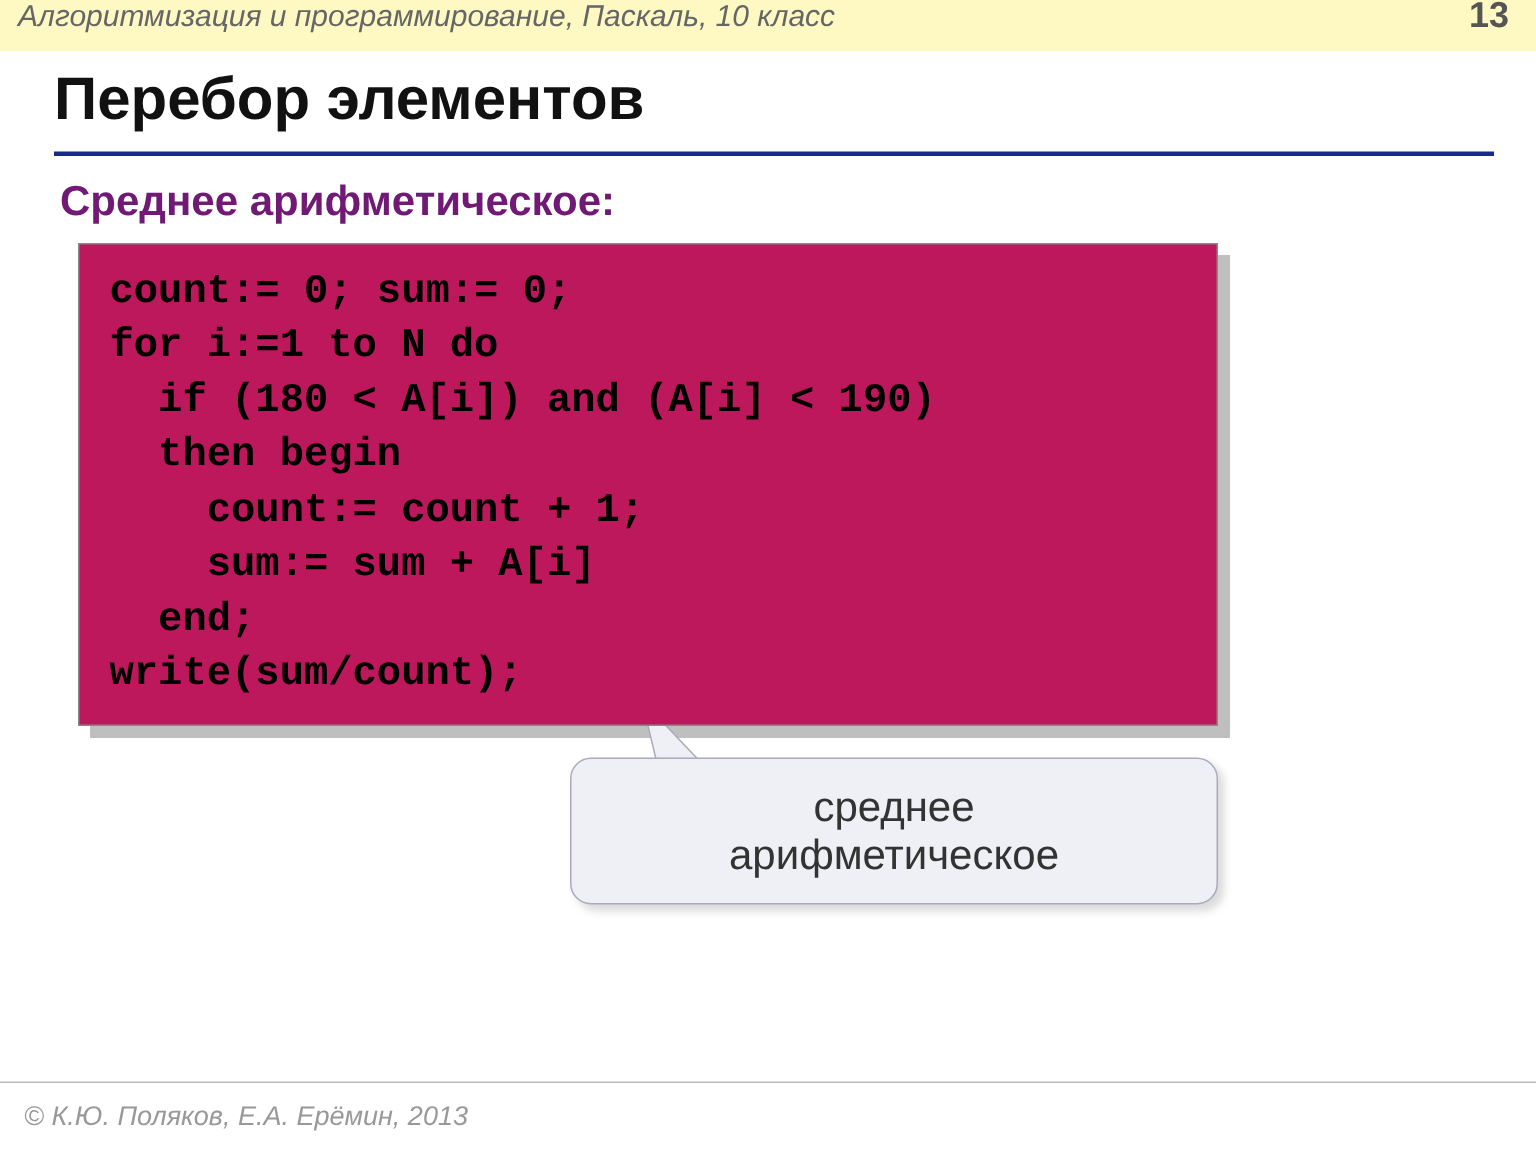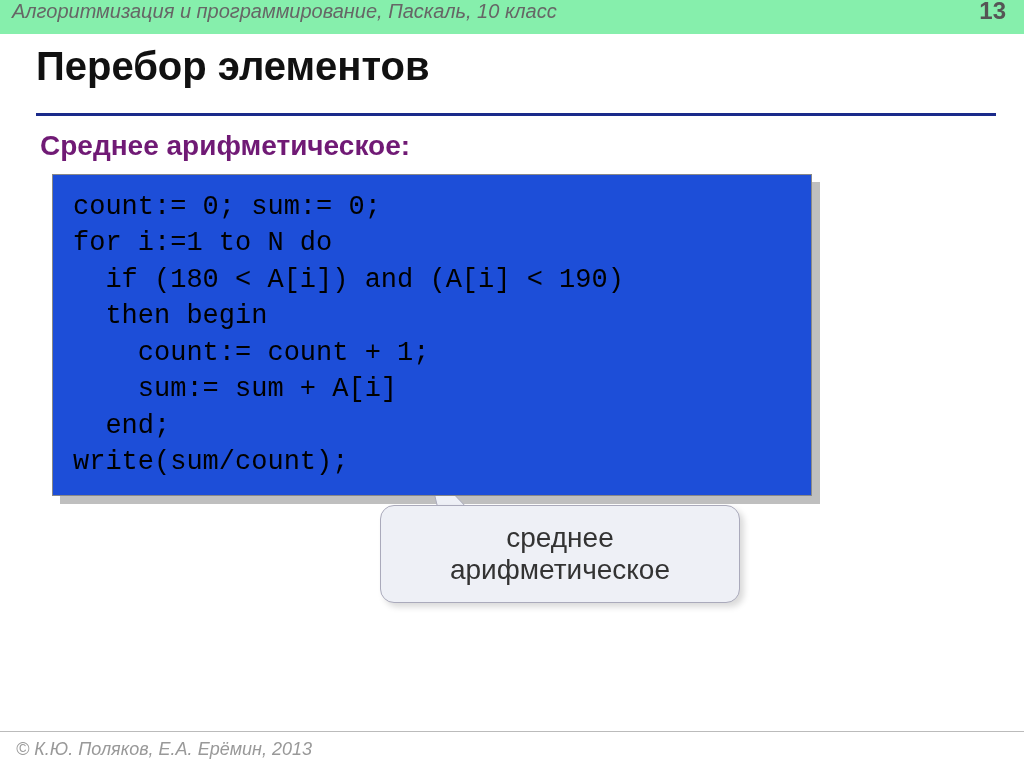--- a/index.html
+++ b/index.html
@@ -1,51 +1,51 @@
 <!DOCTYPE html>
 <html><head>
 <meta charset="utf-8">
 <style>
   * { box-sizing: border-box; margin: 0; padding: 0; }
   html, body { width: 1024px; height: 767px; font-family: Arial, Helvetica, sans-serif; background: #fff; }
   .slide { position: relative; width: 1024px; height: 767px; background: #fff; }
   .topbar {
     display: flex; justify-content: space-between; align-items: center;
-    background: #86efac; color: #666; font-style: italic;
+    background: #fef9c3; color: #666; font-style: italic;
     font-size: 20px; padding: 4px 18px 16px 12px; height: 34px;
   }
   .page-num { font-weight: bold; font-style: normal; font-size: 24px; color: #555; text-align: center; }
   .content { padding: 10px 28px 0 36px; }
   h1.title {
-    font-size: 40px; font-weight: bold; color: #111; padding-bottom: 24px;
+    font-size: 40px; font-weight: bold; color: #111; padding-bottom: 12px;
     border-bottom: 3px solid #1a2a8a; margin-bottom: 14px;
   }
   .subtitle { font-size: 28px; font-weight: bold; color: #701a75; margin-bottom: 12px; margin-left: 4px; }
   .code-wrap { position: relative; margin-left: 16px; width: 760px; }
   .code-shadow {
     position: absolute; top: 8px; left: 8px; width: 100%; height: 100%;
     background: #bfbfbf; z-index: 0;
   }
   pre.code {
-    position: relative; z-index: 1; background: #1d4ed8; border: 1px solid #888;
+    position: relative; z-index: 1; background: #be185d; border: 1px solid #888;
     font-family: "Courier New", monospace; font-size: 27px; line-height: 1.35;
-    padding: 14px 20px 14px 20px; white-space: pre; color: #000;
+    padding: 14px 20px 14px 20px; white-space: pre; color: #000; font-weight: bold;
   }
-  .callout-wrap { position: absolute; left: 380px; top: 505px; width: 360px; }
+  .callout-wrap { position: absolute; left: 380px; top: 505px; width: 432px; }
   .callout {
     position: relative; background: #eef0f6; border: 1px solid #aab; border-radius: 14px;
     padding: 16px 26px; text-align: center; font-size: 28px; color: #333;
     box-shadow: 4px 4px 6px rgba(0,0,0,0.15);
   }
   .callout-tail {
     position: absolute; top: -38px; left: 40px; width: 0; height: 0;
   }
   .callout-tail svg { display: block; }
   .footer {
-    position: absolute; bottom: 0; left: 0; right: 0; height: 36px;
+    position: absolute; bottom: 0; left: 0; right: 0; height: 46px;
     border-top: 1px solid #bbb; display: flex; justify-content: space-between;
     align-items: center; padding: 0 16px; color: #999; font-style: italic; font-size: 18px;
   }
 </style>
 </head>
 <body>
 
 <div class="slide">
   <div class="topbar">
     <span>Алгоритмизация и программирование, Паскаль, 10 класс</span>

